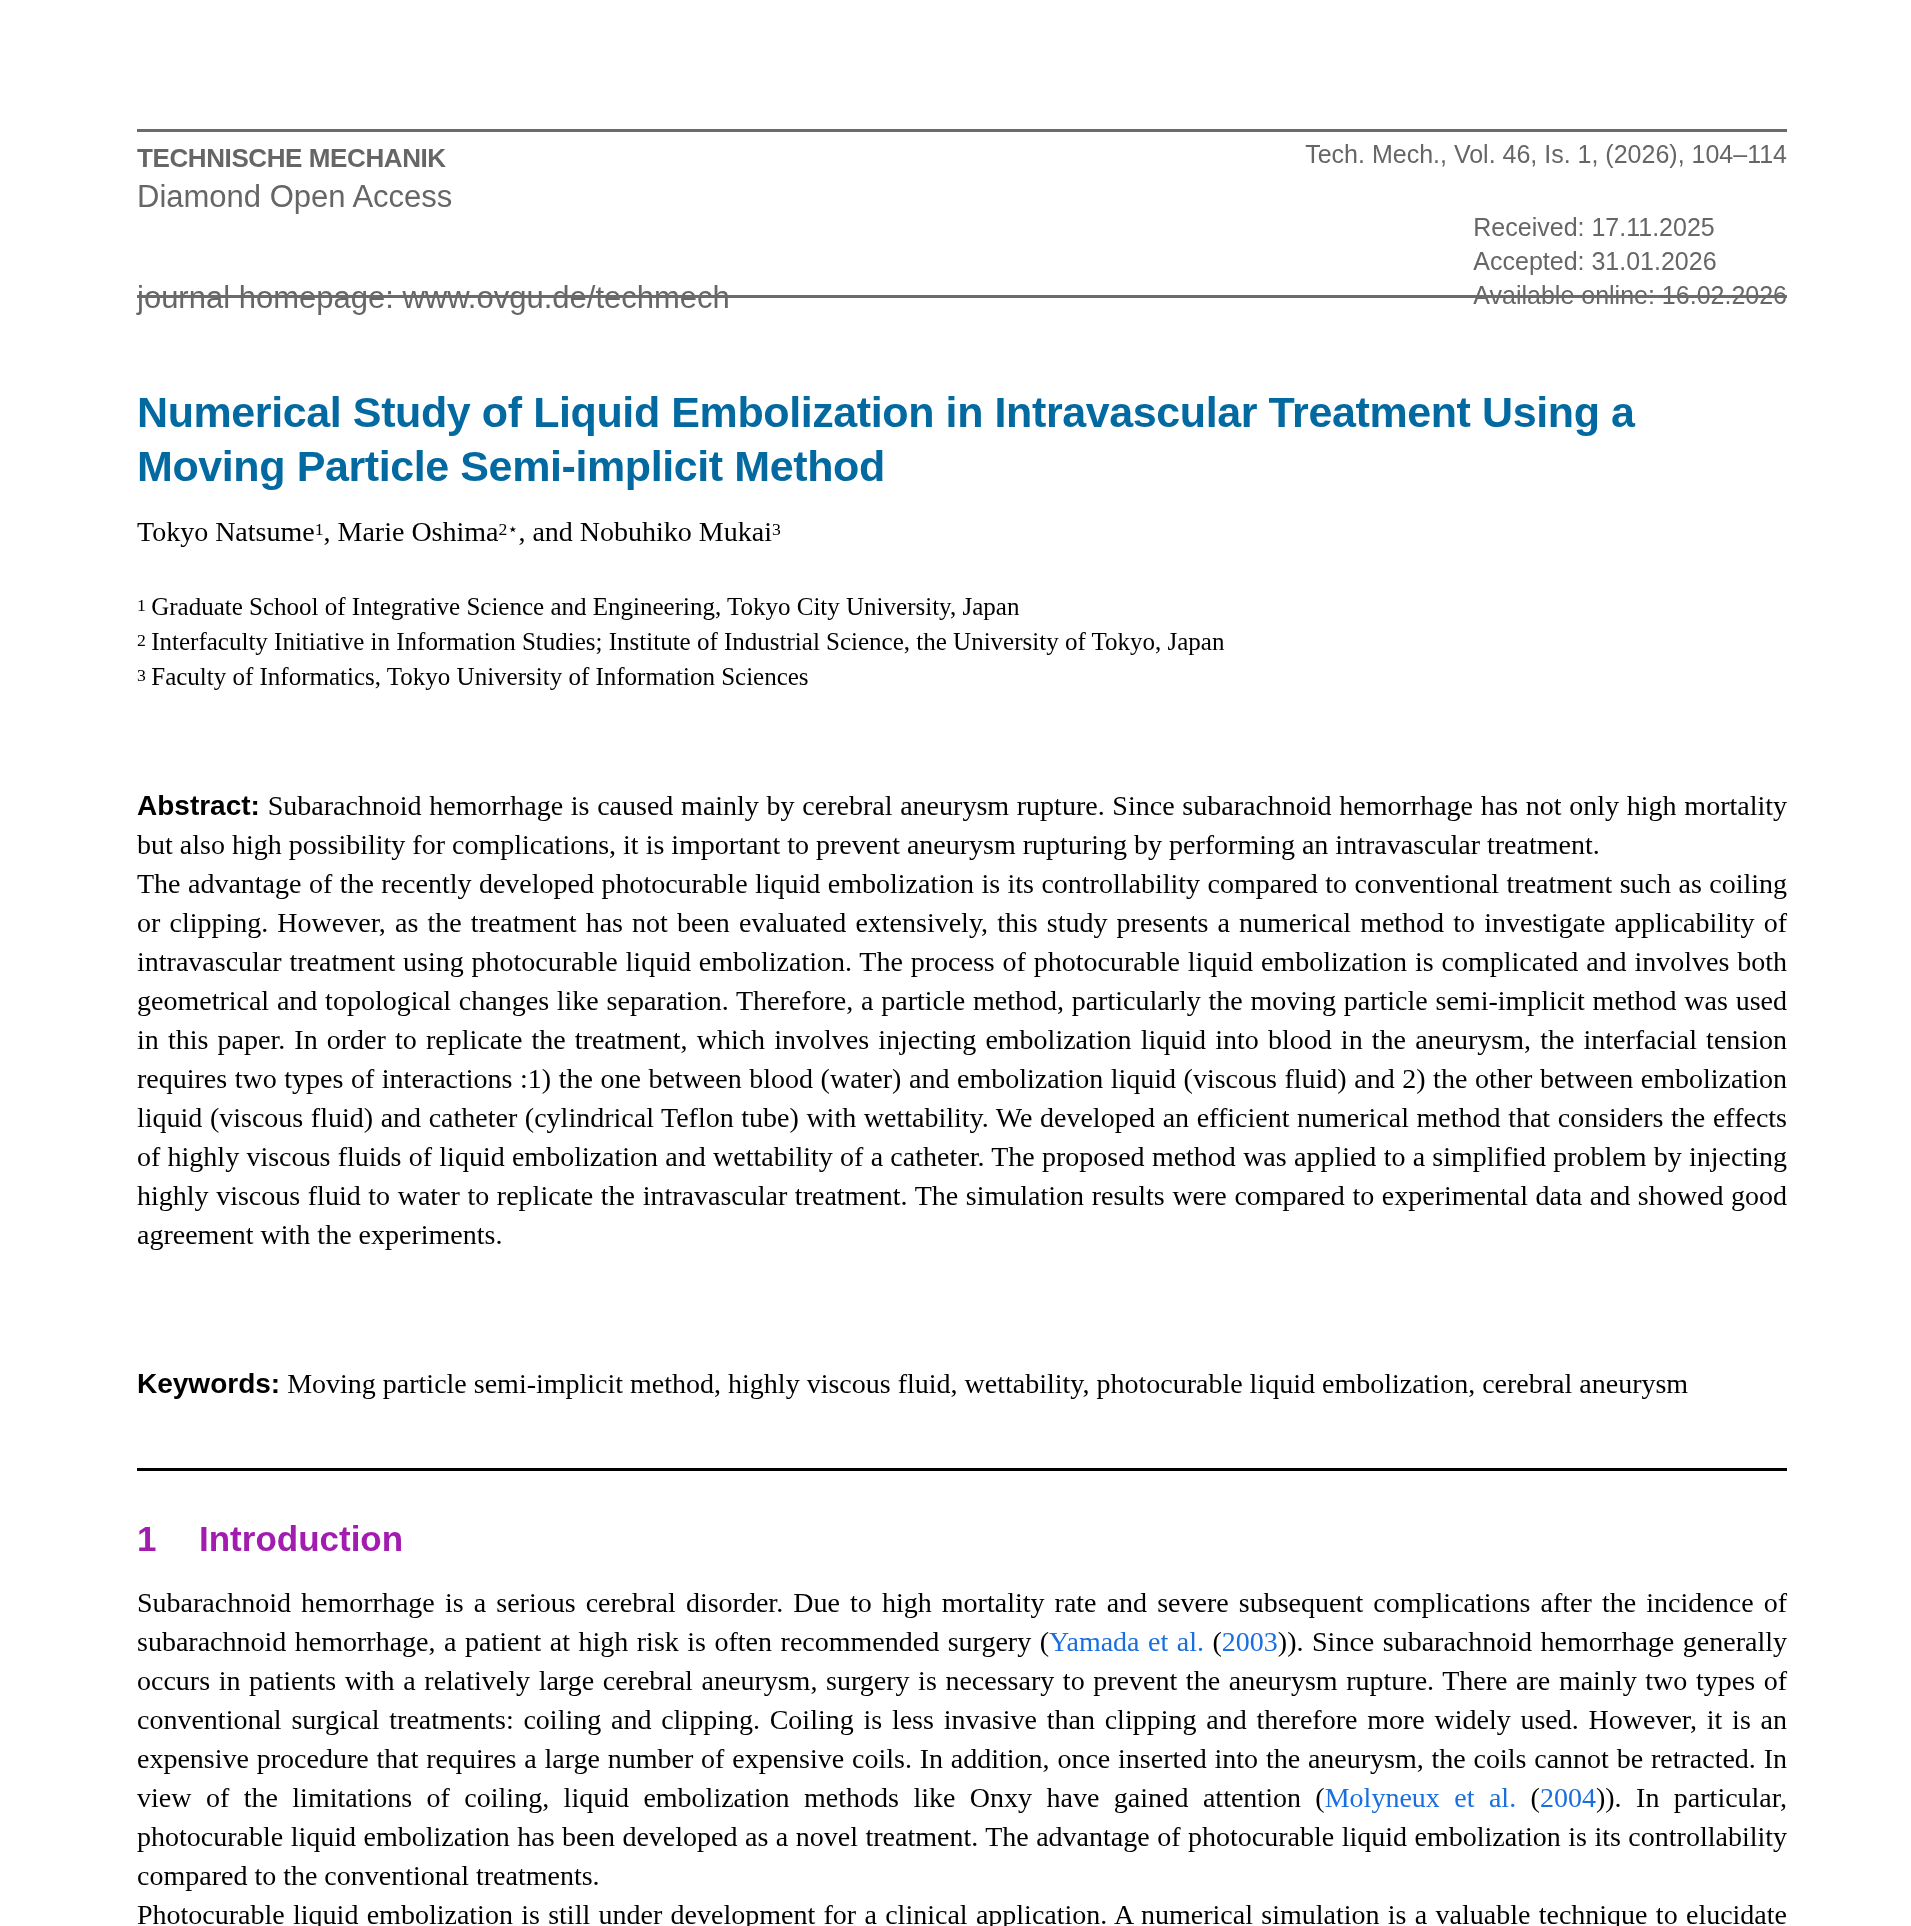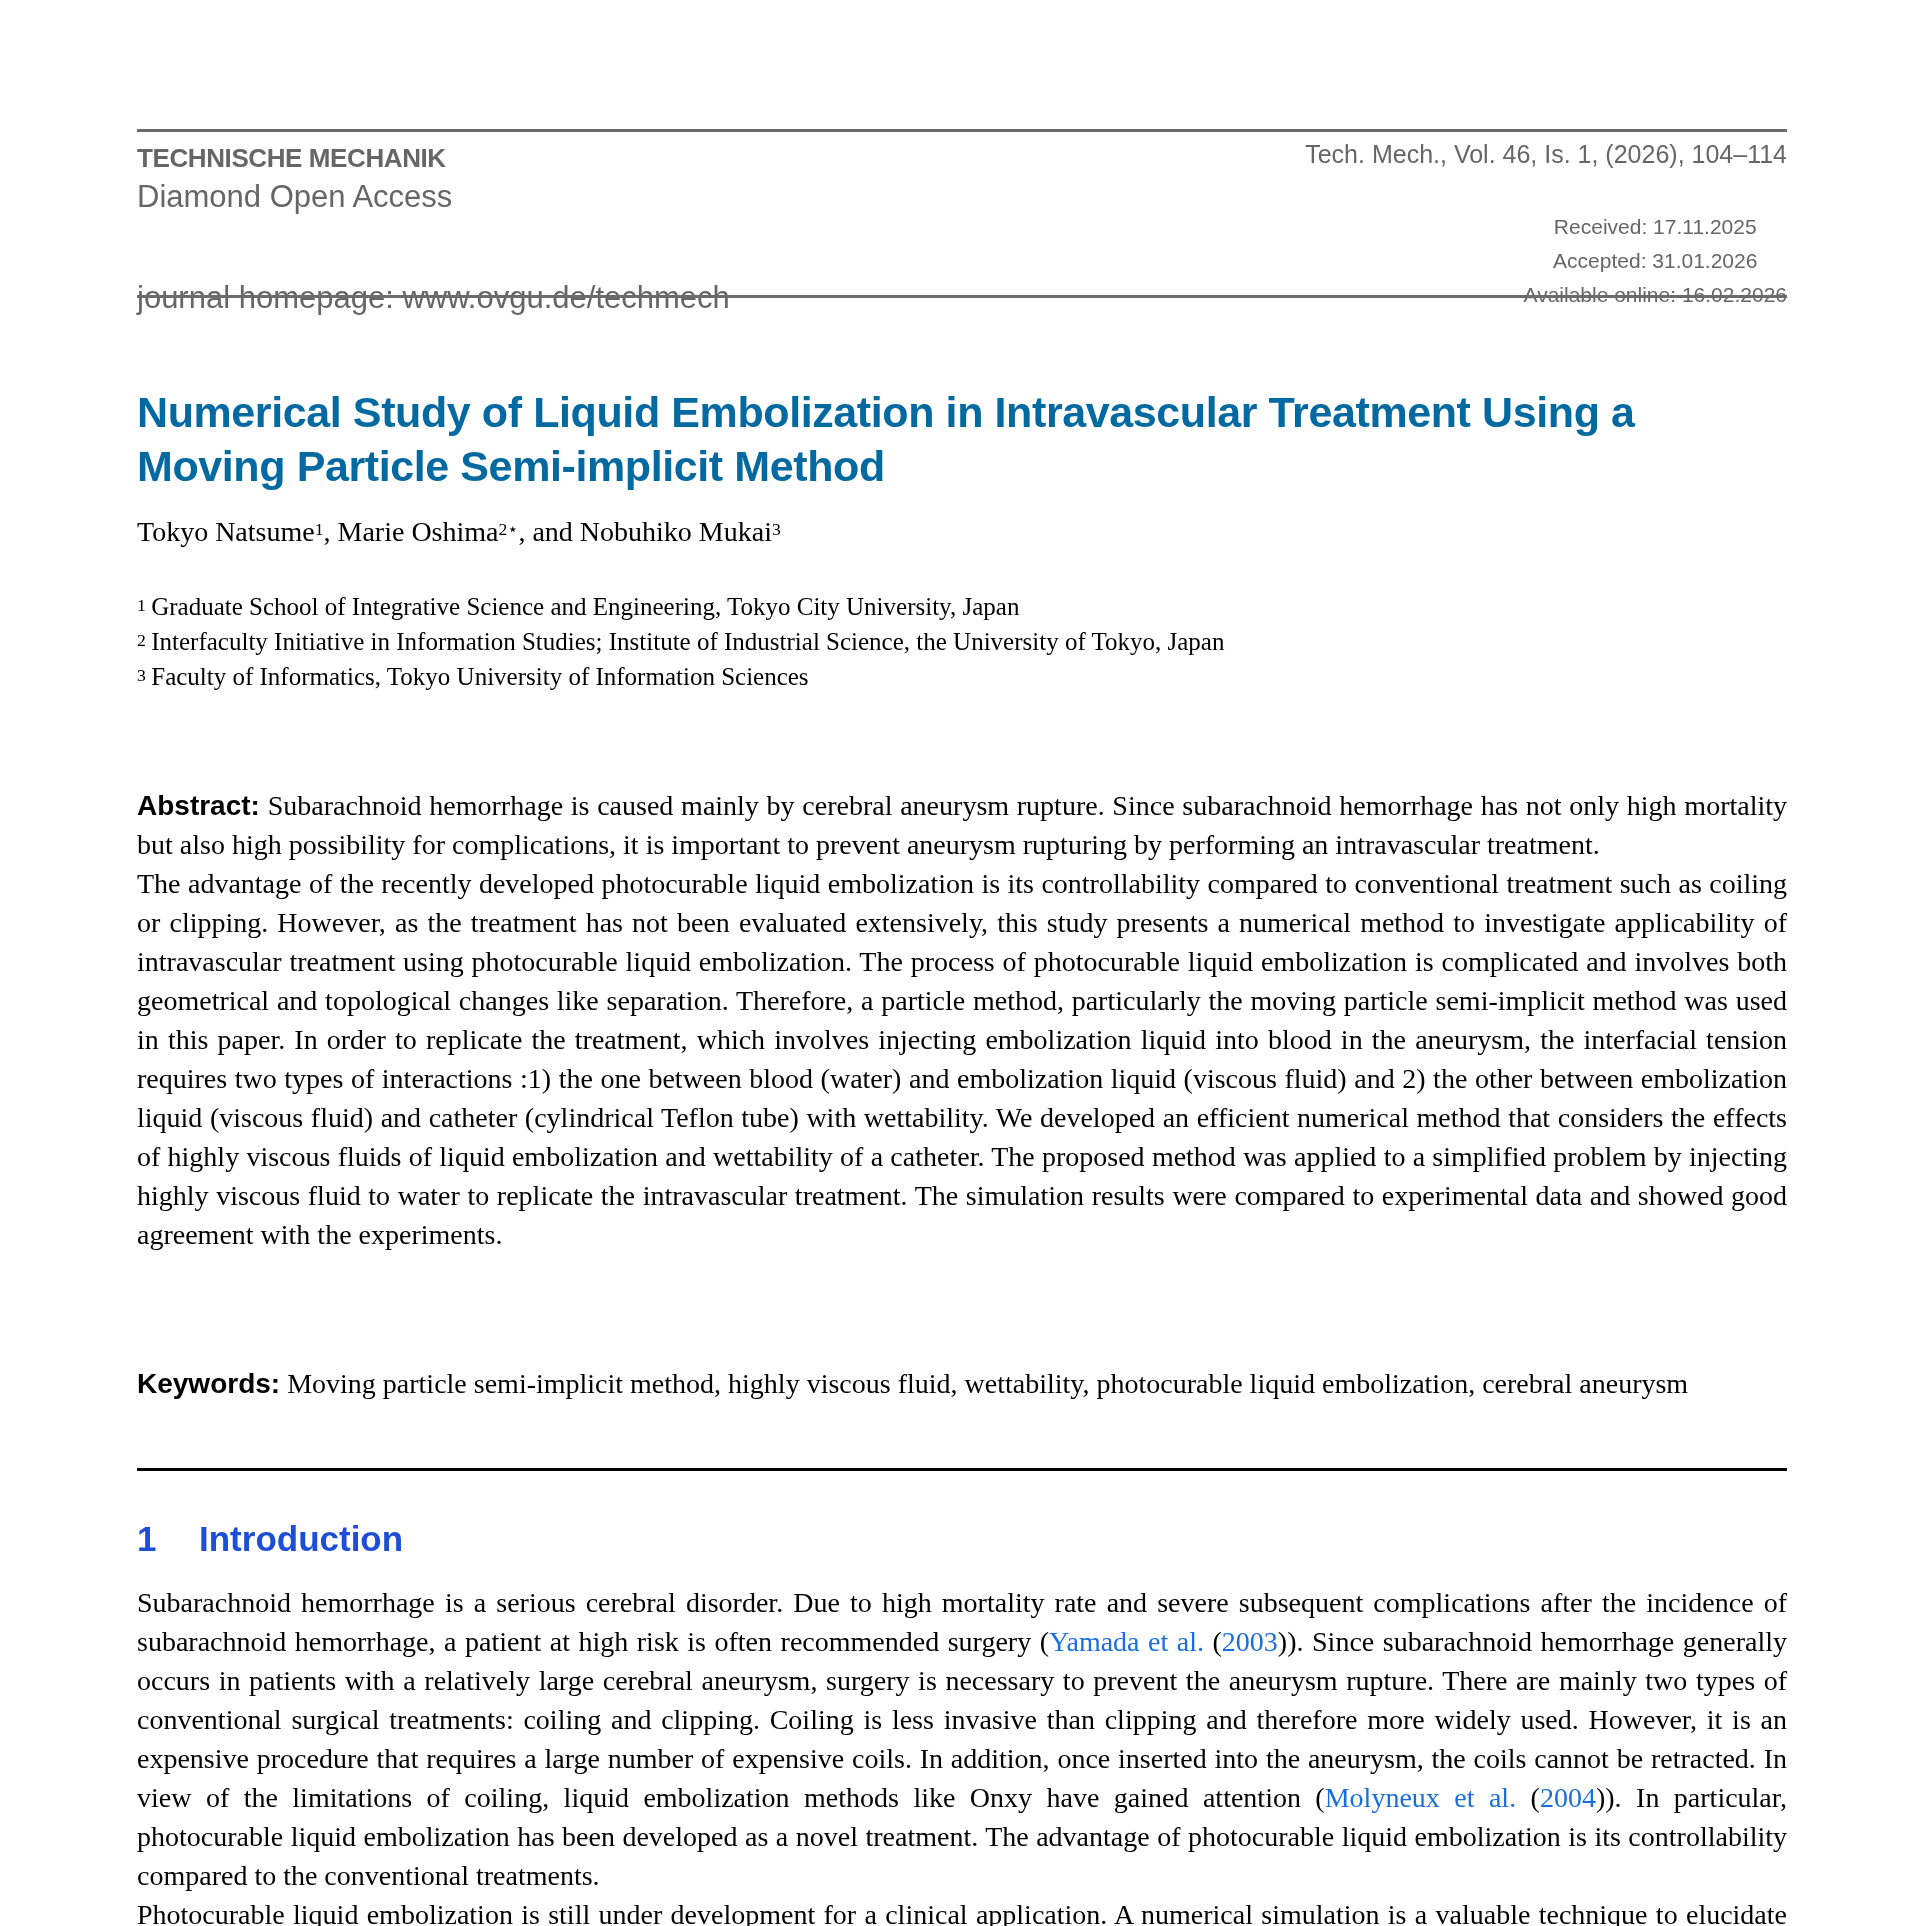--- a/index.html
+++ b/index.html
@@ -12,35 +12,35 @@
 
   .rule-gray { position:absolute; left:0; width:1650px; height:2.7px; background:#6b6b6b; }
   .rule-black { position:absolute; left:0; width:1650px; height:2.7px; background:#000; }
 
   .hdr-left { position:absolute; left:0; top:139px; }
   .journal-name { font-size:26px; font-weight:bold; line-height:39px; letter-spacing:-0.4px; }
   .journal-sub { font-size:31px; line-height:37px; }
   .homepage { position:absolute; left:0; top:280px; font-size:31px; line-height:35px; }
 
   .hdr-right { position:absolute; right:0; top:137px; text-align:right; font-size:25px; line-height:35px; }
-  .dates { position:absolute; right:0; top:210px; text-align:center; font-size:21px; line-height:34px; }
+  .dates { position:absolute; right:0; top:210px; text-align:left; font-size:25px; line-height:34px; }
 
   .title { position:absolute; left:0; top:385px; width:1650px; font-size:43px; font-weight:bold; line-height:54px; letter-spacing:-0.4px; color:#0369a1; }
   .authors { position:absolute; left:0; top:512px; font-size:28px; line-height:39px; color:#000; }
   .authors sup { font-size:17.7px; vertical-align:top; position:relative; top:-2.3px; }
   .affils { position:absolute; left:0; top:589px; font-size:25px; line-height:35px; color:#000; }
   .affils sup { font-size:17.7px; vertical-align:top; position:relative; top:-1.5px; margin-right:5.4px; }
 
   .body-text { font-size:28px; line-height:39px; color:#000; text-align:justify; }
   .abstract { position:absolute; left:0; top:786px; width:1650px; }
   .abstract p, .intro p { margin:0; }
   .bold-label { font-family:"Liberation Sans","DejaVu Sans",sans-serif; font-weight:bold; font-size:28px; }
   .keywords { position:absolute; left:0; top:1364px; width:1650px; }
 
-  .section-heading { position:absolute; left:0; top:1518px; font-size:35px; font-weight:bold; line-height:42px; color:#1d4ed8; }
+  .section-heading { position:absolute; left:0; top:1518px; font-size:35px; font-weight:bold; line-height:42px; color:#a21caf; }
   .section-heading .num { display:inline-block; width:62px; }
 
   .intro { position:absolute; left:0; top:1583px; width:1650px; }
 </style>
 </head>
 <body>
 
 <div class="page">
 
   <div class="rule-gray" style="top:129px;"></div>

